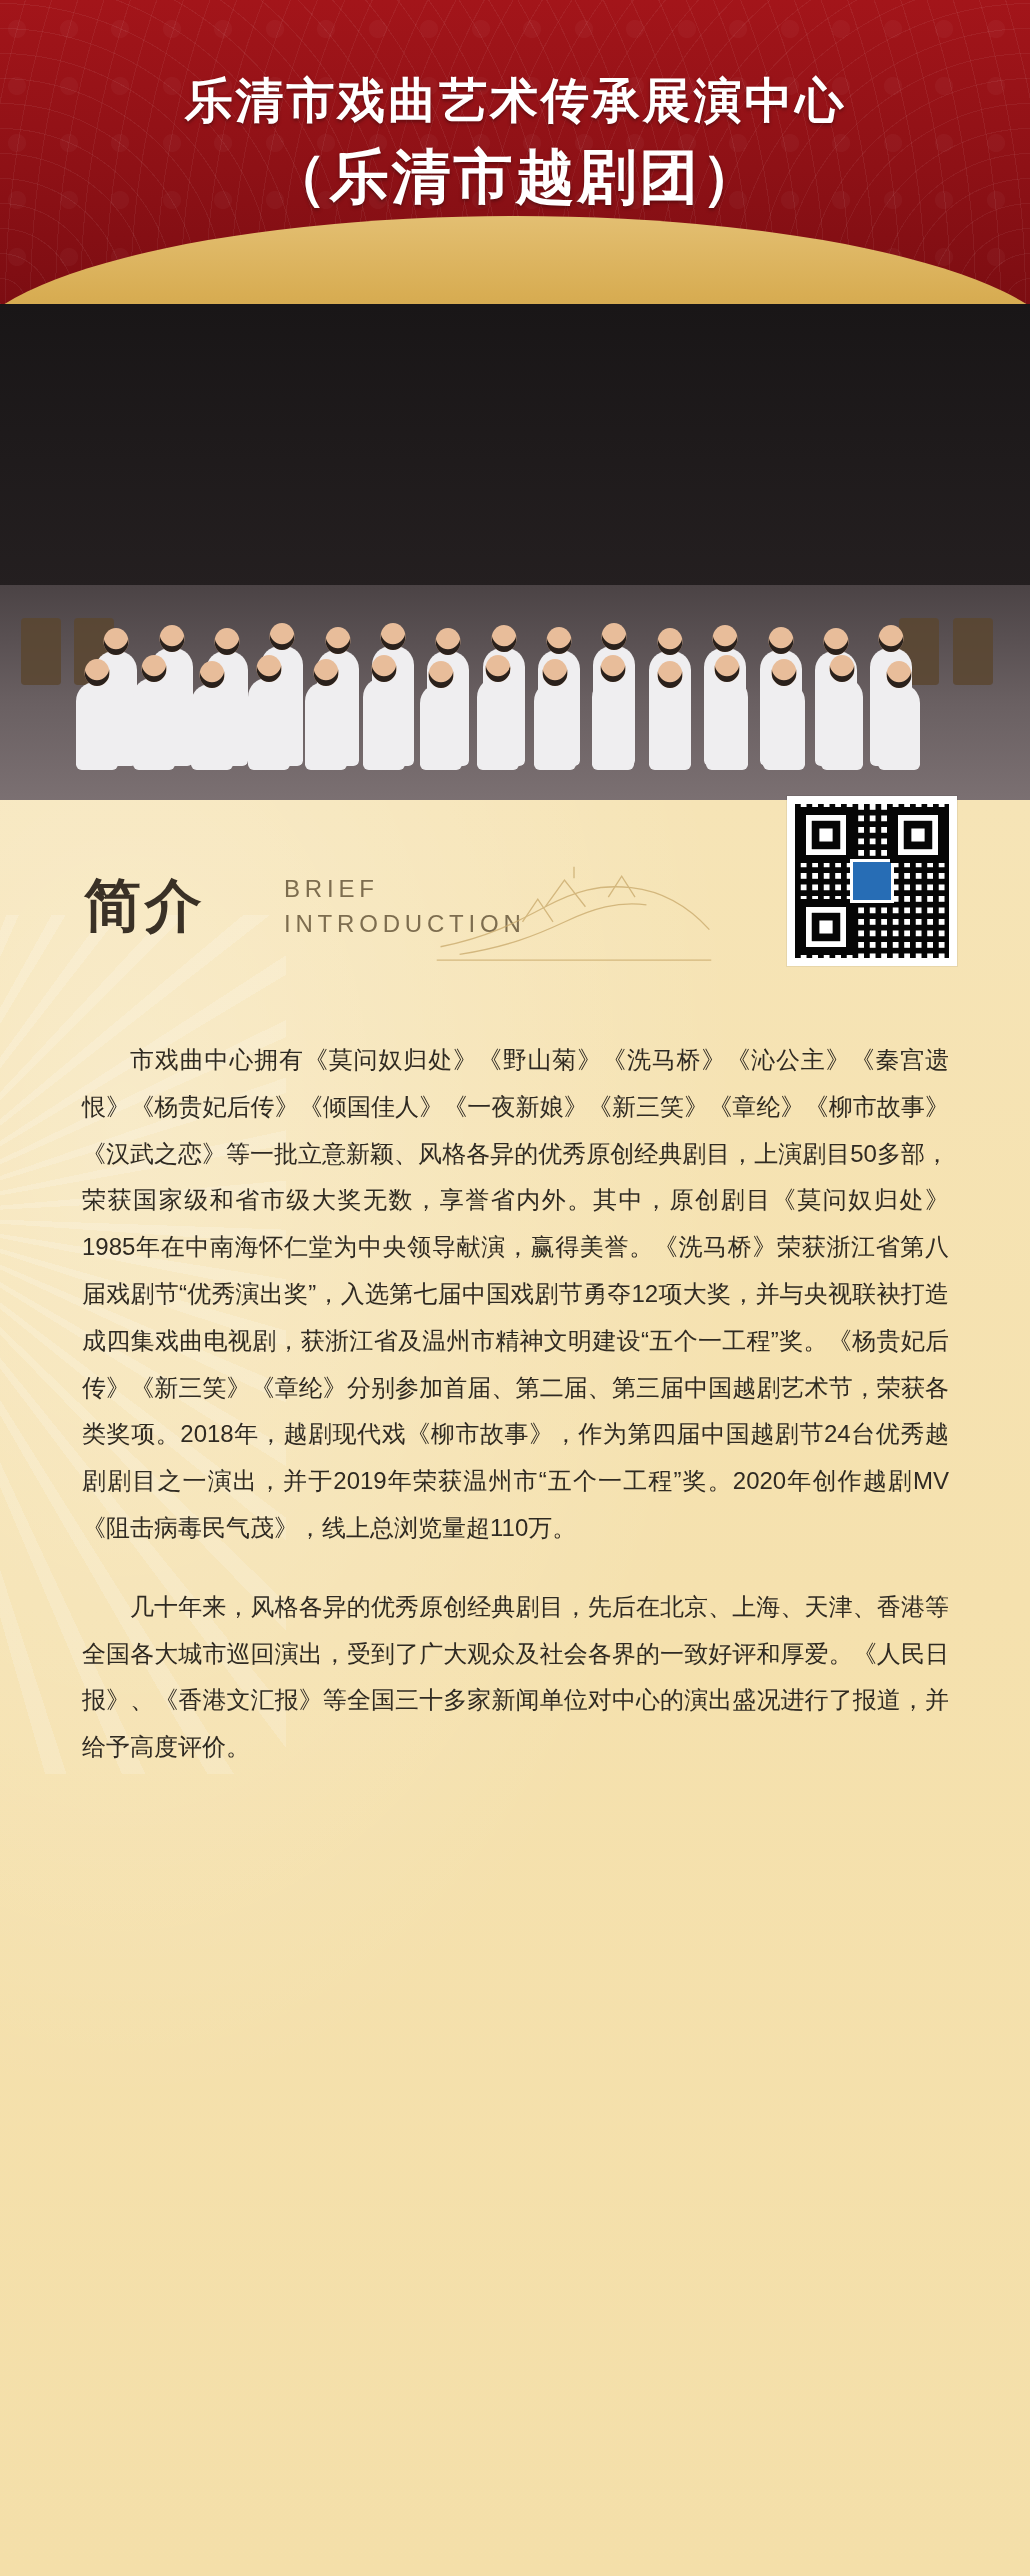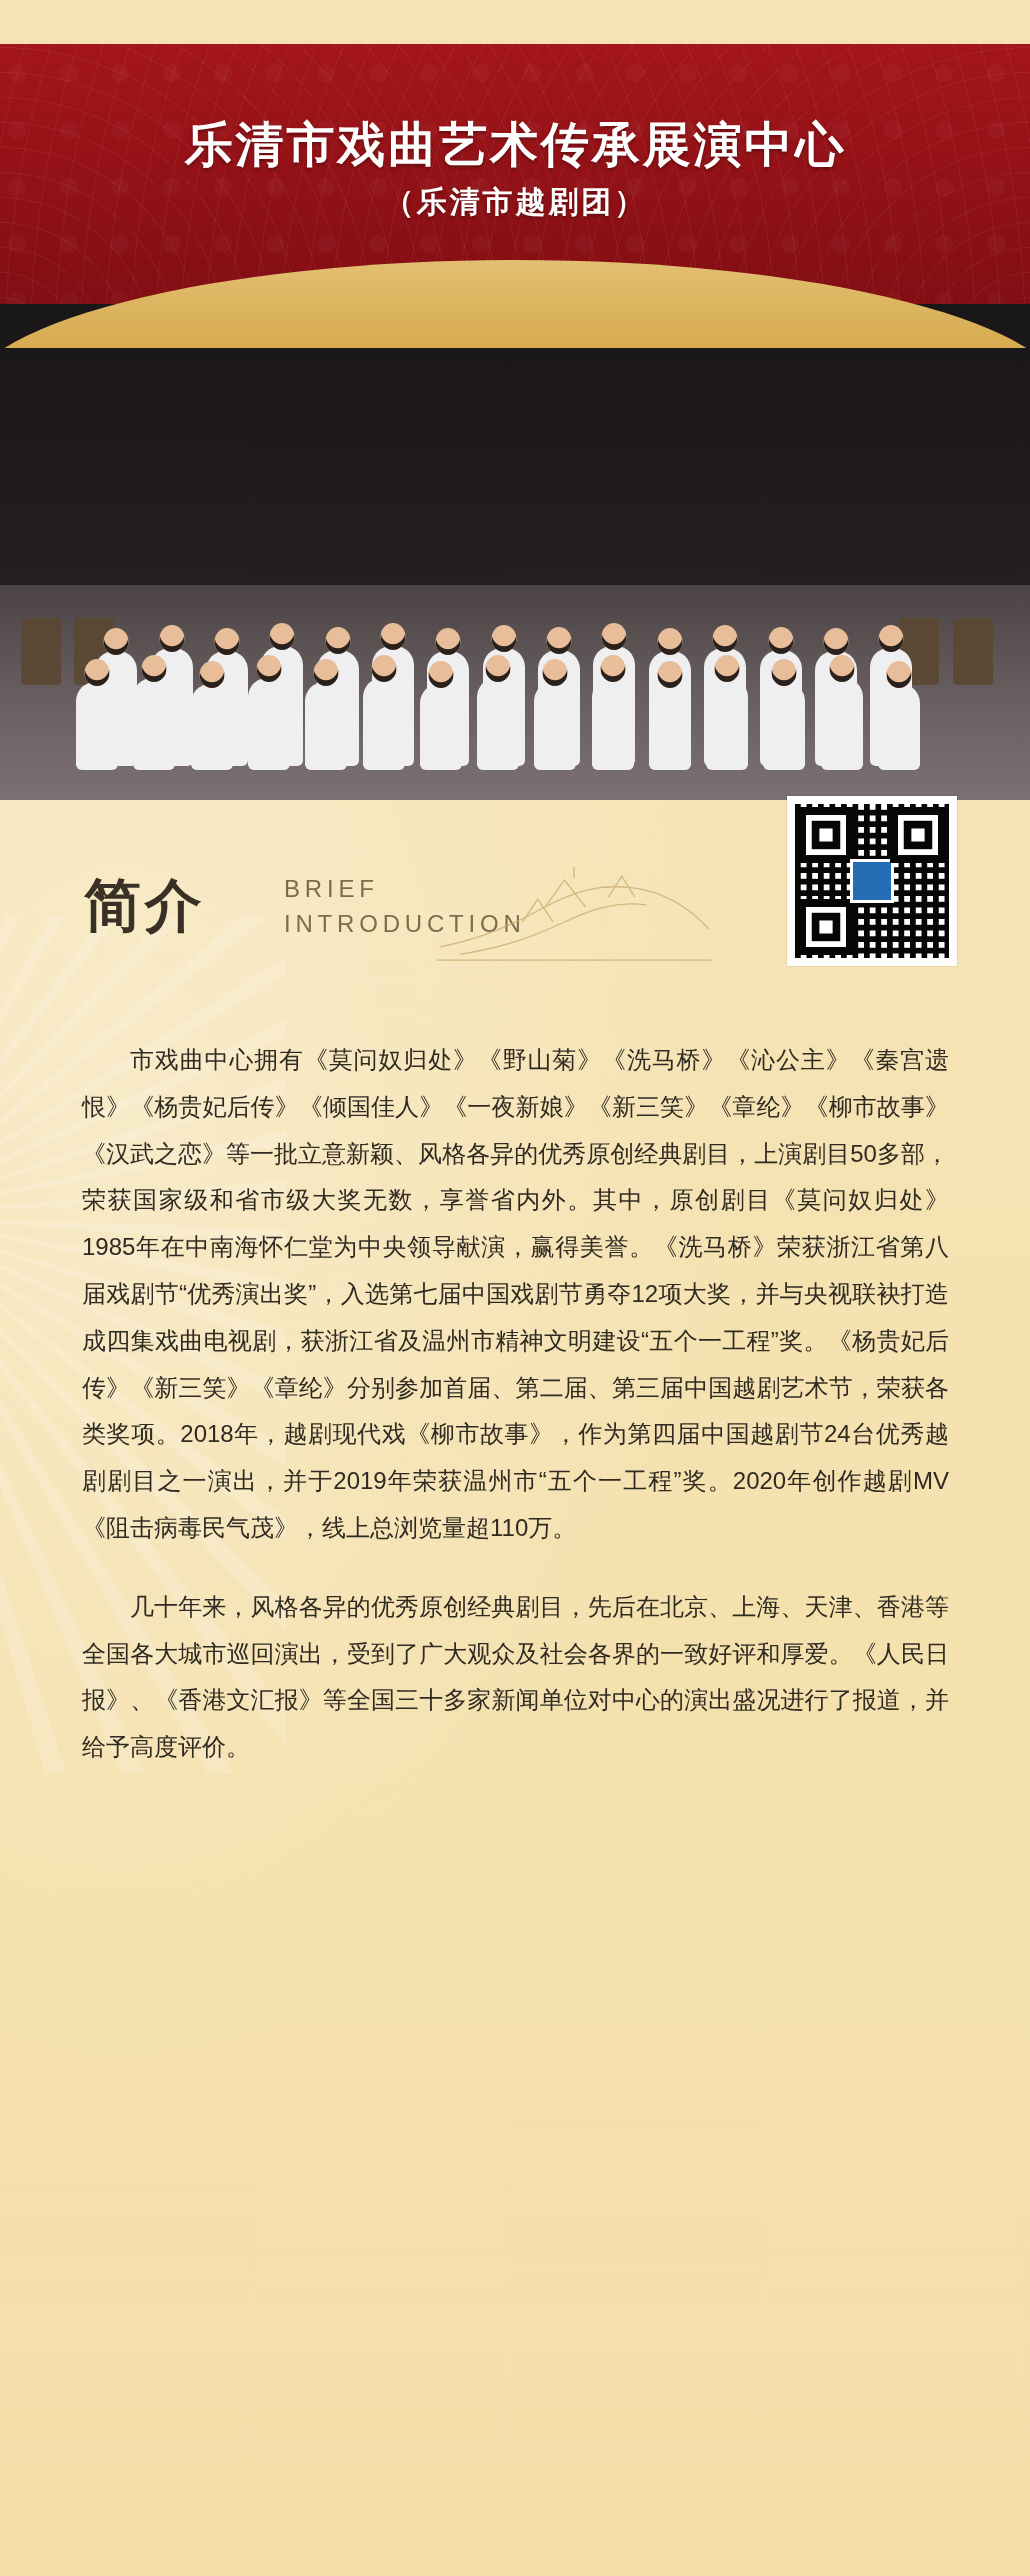--- a/index.html
+++ b/index.html
@@ -23,21 +23,20 @@
 
   
   .header {
     position: relative;
     height: 304px;
     background:
       repeating-radial-gradient(circle at 0 100%, rgba(255,255,255,0.055) 0 1px, rgba(255,255,255,0) 1px 25px),
       repeating-radial-gradient(circle at 100% 100%, rgba(255,255,255,0.05) 0 1px, rgba(255,255,255,0) 1px 25px),
       linear-gradient(180deg, #a3151a 0%, #8e1116 55%, #7c0d12 100%);
     overflow: hidden;
-    margin-top: 44px;
   }
   .header::before {
     content: "";
     position: absolute;
     left: 0; right: 0; top: 0;
     height: 304px;
     background-image:
       radial-gradient(circle at 17px 29px, rgba(255,255,255,0.045) 0 8.6px, transparent 9.5px),
       radial-gradient(circle at 69px 29px, rgba(255,255,255,0.045) 0 8.6px, transparent 9.5px);
     background-size: 103px 57px;
@@ -52,21 +51,21 @@
     font-family: "Liberation Serif", serif;
     font-weight: bold;
     font-size: 48px;
     letter-spacing: 2.9px;
     line-height: 1.35;
     text-shadow: 0 1.9px 3.8px rgba(0,0,0,0.35);
     z-index: 4;
   }
   .header-title .line2 {
     display: block;
-    font-size: 30px;
+    font-size: 59px;
     margin-top: 3.8px;
   }
   
   .swoosh {
     position: absolute;
     left: -38px;
     right: -38px;
     bottom: -55px;
     height: 143px;
     background: linear-gradient(180deg, #e3bf72 0%, #d8ad53 55%, #caa044 100%);

